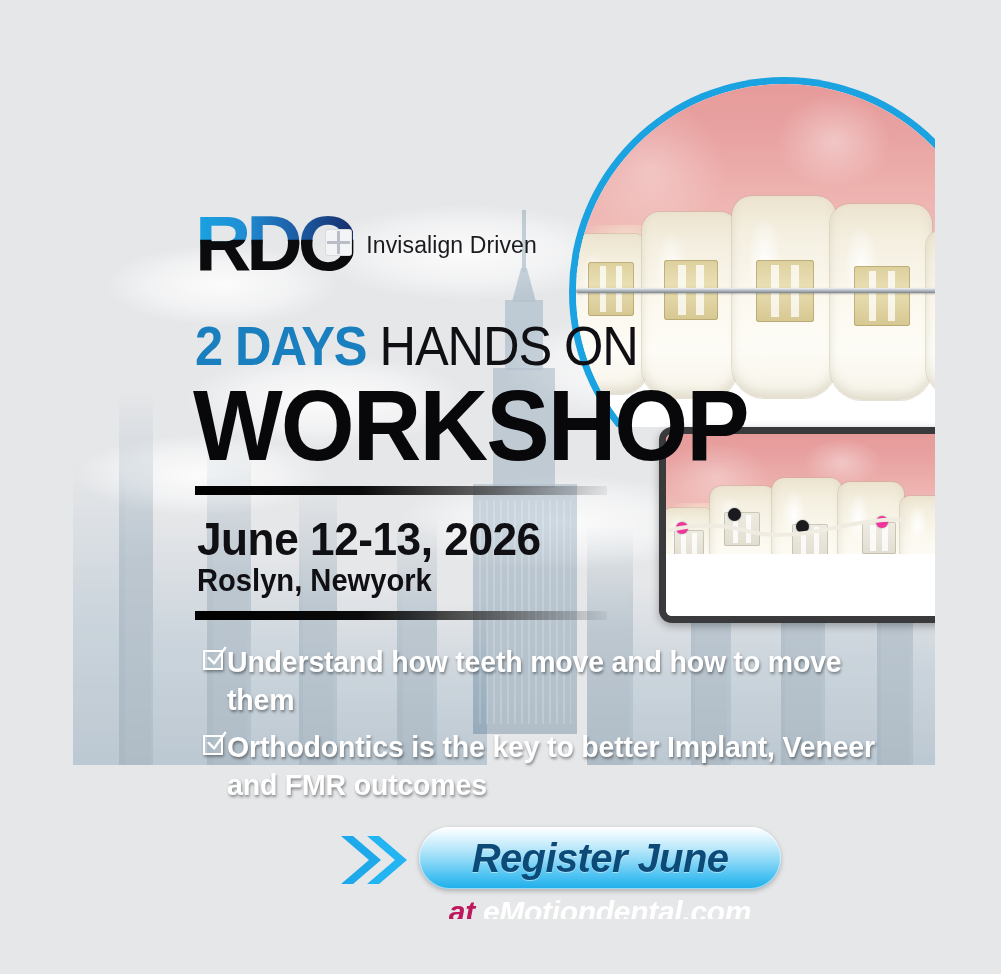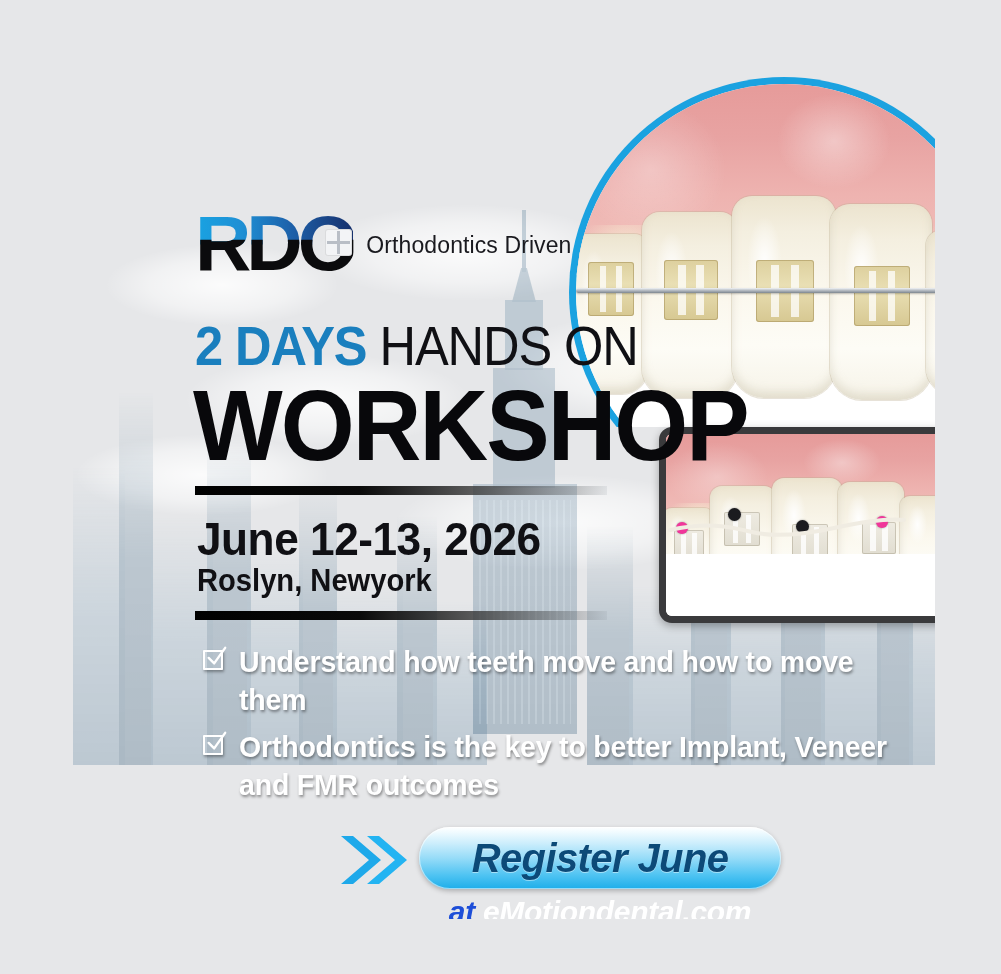--- a/index.html
+++ b/index.html
@@ -250,21 +250,21 @@
   
   .bullets {
     position: absolute;
     left: 136px;
     top: 588px;
     width: 720px;
   }
   .bullet {
     display: flex;
     align-items: flex-start;
-    gap: 14px;
+    gap: 2px;
     margin-bottom: 9px;
   }
   .chk {
     flex: 0 0 auto;
     width: 22px;
     height: 22px;
     margin-top: 7px;
     position: relative;
   }
   .chk .box {
@@ -330,21 +330,21 @@
     top: 840px;
     width: 362px;
     text-align: center;
     font-family: "Liberation Sans", sans-serif;
     font-weight: 700;
     font-style: italic;
     font-size: 30px;
     letter-spacing: -.3px;
     white-space: nowrap;
   }
-  .site .at { color: #1d4ed8; font-style: italic; }
+  .site .at { color: #be185d; font-style: italic; }
   .site .dom { color: #ffffff; }
 
   
   .circ-wrap {
     position: absolute;
     left: 502px;
     top: 22px;
     width: 460px;
     height: 350px;
   }
@@ -571,21 +571,21 @@
     </div>
 
     <div class="logo-row">
       <div class="rdo">
         <span class="rdo-spacer">RDO</span>
         <span class="rdo-top">RDO</span>
         <span class="rdo-bot">RDO</span>
         <span class="rdo-glyph"></span>
       </div>
       <div class="logo-tag">
-        <div>Orthodontics Driven</div>
+        <div>Invisalign Driven</div>
       </div>
     </div>
 
     <div class="head1"><span class="blue">2 DAYS</span><span class="dark"> HANDS ON</span></div>
 
     <div class="head2">WORKSHOP</div>
 
     <div class="rule r1"></div>
 
     <div class="date">June 12-13, 2026</div>

